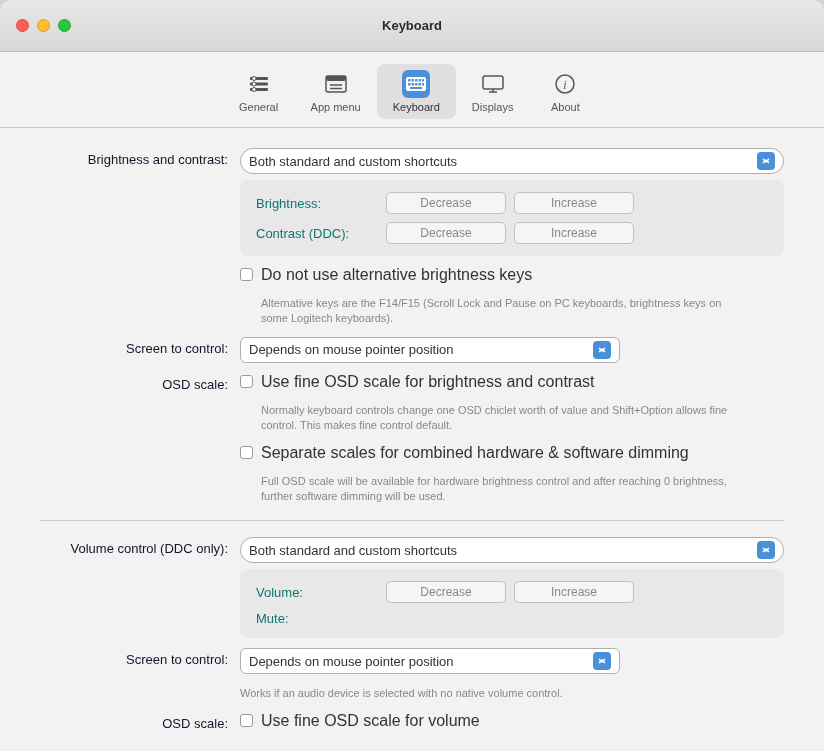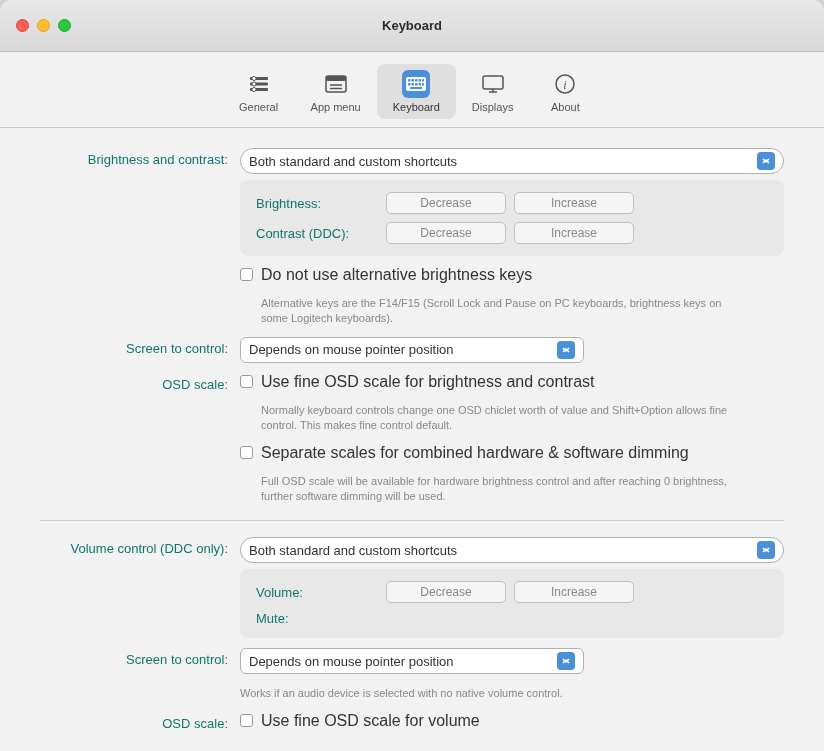--- a/index.html
+++ b/index.html
@@ -98,21 +98,21 @@
     .row {
       display: flex;
       align-items: flex-start;
       margin-bottom: 10px;
     }
     .row-label {
       width: 200px;
       text-align: right;
       padding-right: 12px;
       padding-top: 4px;
-      color: #0f766e;
+      color: #0f172a;
       flex-shrink: 0;
       font-size: 13px;
     }
     .row-content {
       flex: 1;
     }
     .dropdown-select {
       display: flex;
       align-items: center;
       background: white;
@@ -204,21 +204,21 @@
     .dropdown-full {
       display: flex;
       align-items: center;
       background: white;
       border: 1px solid #b0b0b0;
       border-radius: 6px;
       padding: 3px 8px;
       cursor: pointer;
       font-size: 13px;
       color: #333;
-      width: 344px;
+      width: 380px;
       justify-content: space-between;
     }
     .dropdown-full .chevron {
       background: #4a90d9;
       border-radius: 4px;
       color: white;
       width: 18px;
       height: 18px;
       display: flex;
       align-items: center;

